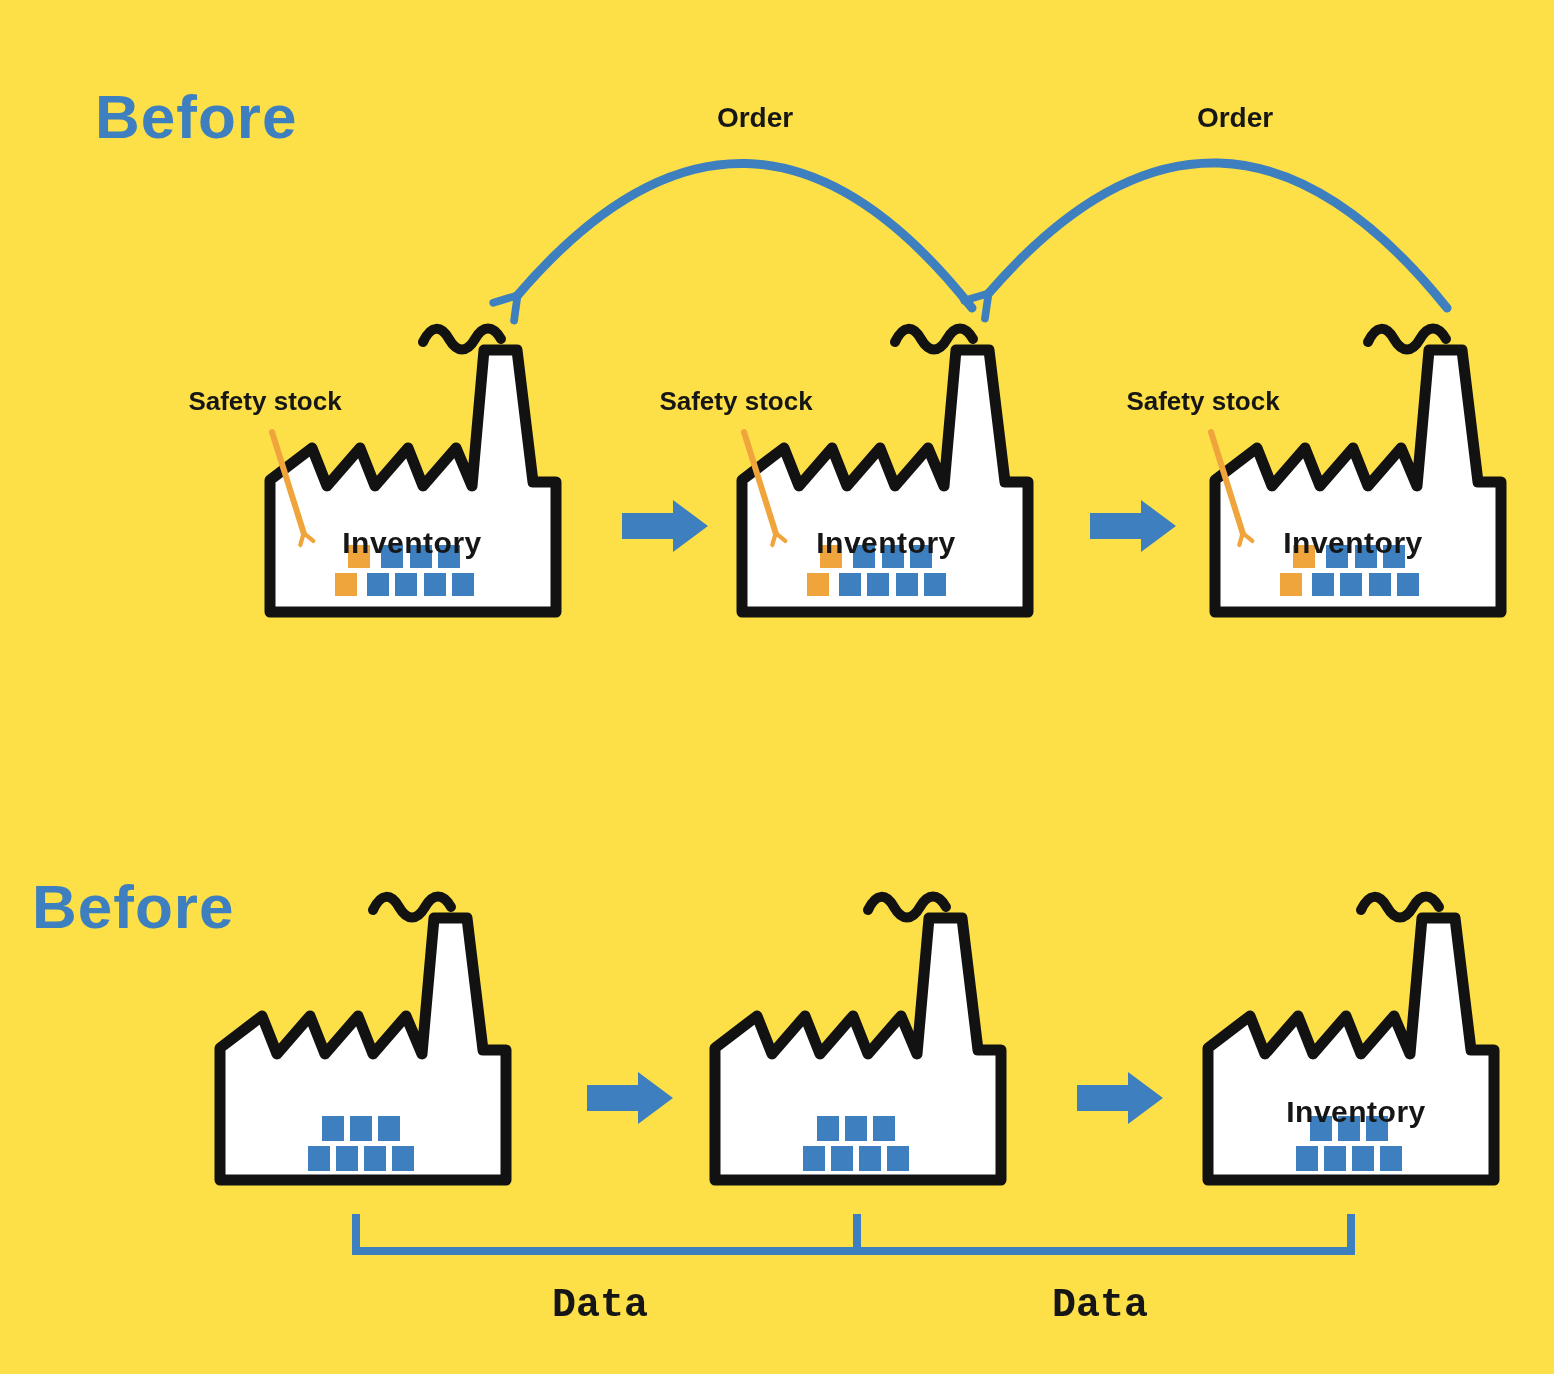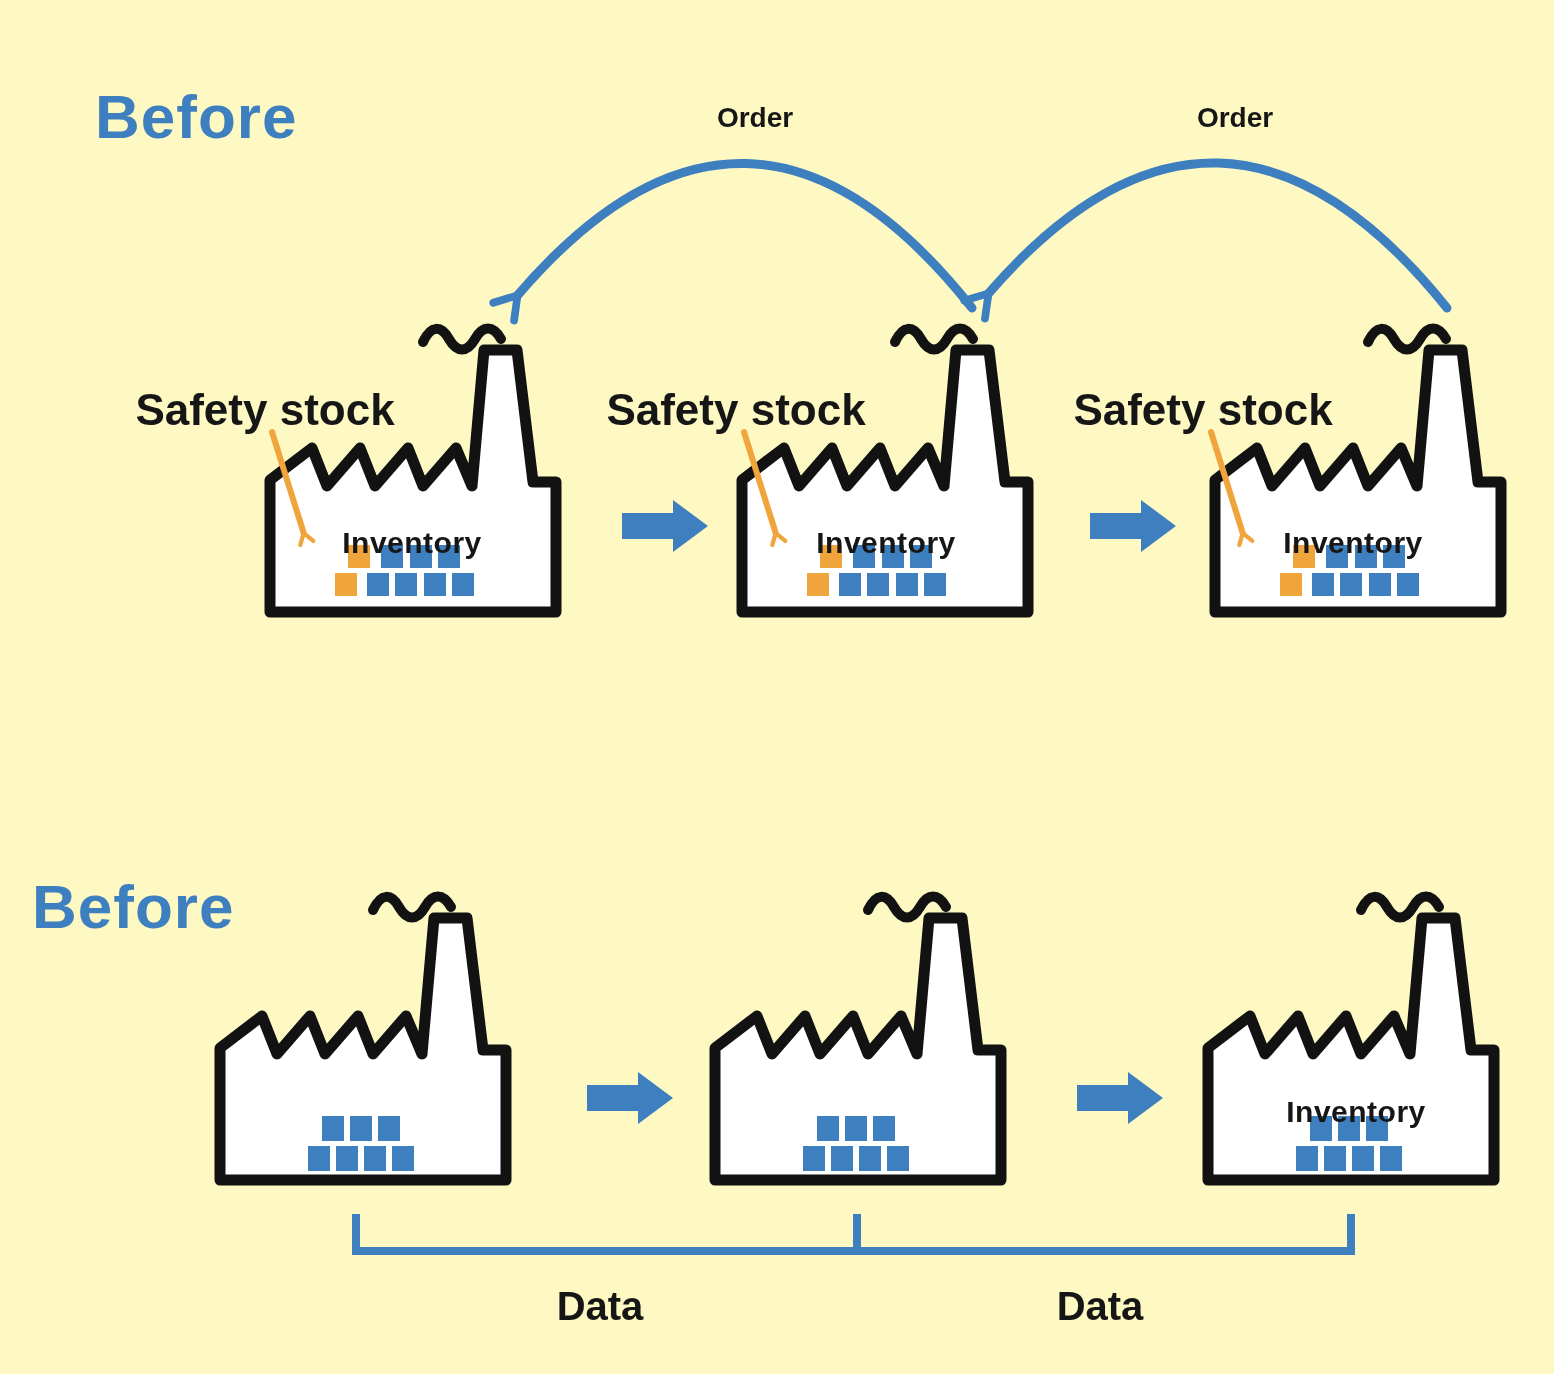--- a/index.html
+++ b/index.html
@@ -1,19 +1,19 @@
 <!DOCTYPE html>
 <html><head>
 <meta charset="utf-8">
 <style>
   html,body{margin:0;padding:0;background:#ffffff;}
   .canvas{
     position:relative;
     width:1554px;height:1374px;
-    background:#fef9c3;
+    background:#fde047;
     font-family:"Liberation Sans","DejaVu Sans",sans-serif;
     overflow:hidden;
   }
   .canvas svg.layer{position:absolute;left:0;top:0;}
   .lbl{
     position:absolute;
     font-weight:700;
     color:#161616;
     line-height:1;
     white-space:nowrap;
@@ -21,23 +21,23 @@
   .lbl.centered{text-align:center;}
   .section-title{
     position:absolute;
     font-weight:700;
     font-size:62px;
     color:#3E7FC0;
     line-height:1;
     letter-spacing:1px;
   }
   .order-lbl{font-size:28px;width:200px;}
-  .safety-lbl{font-size:44px;width:300px;}
+  .safety-lbl{font-size:26px;width:300px;}
   .inv-lbl{font-size:30px;width:200px;letter-spacing:0.5px;margin-top:19px;}
-  .data-lbl{font-size:40px;width:200px;}
+  .data-lbl{font-size:40px;width:200px;font-family:Liberation Mono, monospace;}
 </style>
 </head>
 <body>
 
 <div class="canvas">
 
   <svg class="layer" width="1554" height="1374" viewBox="0 0 1554 1374">
     <defs>
 
       <g id="factory">

